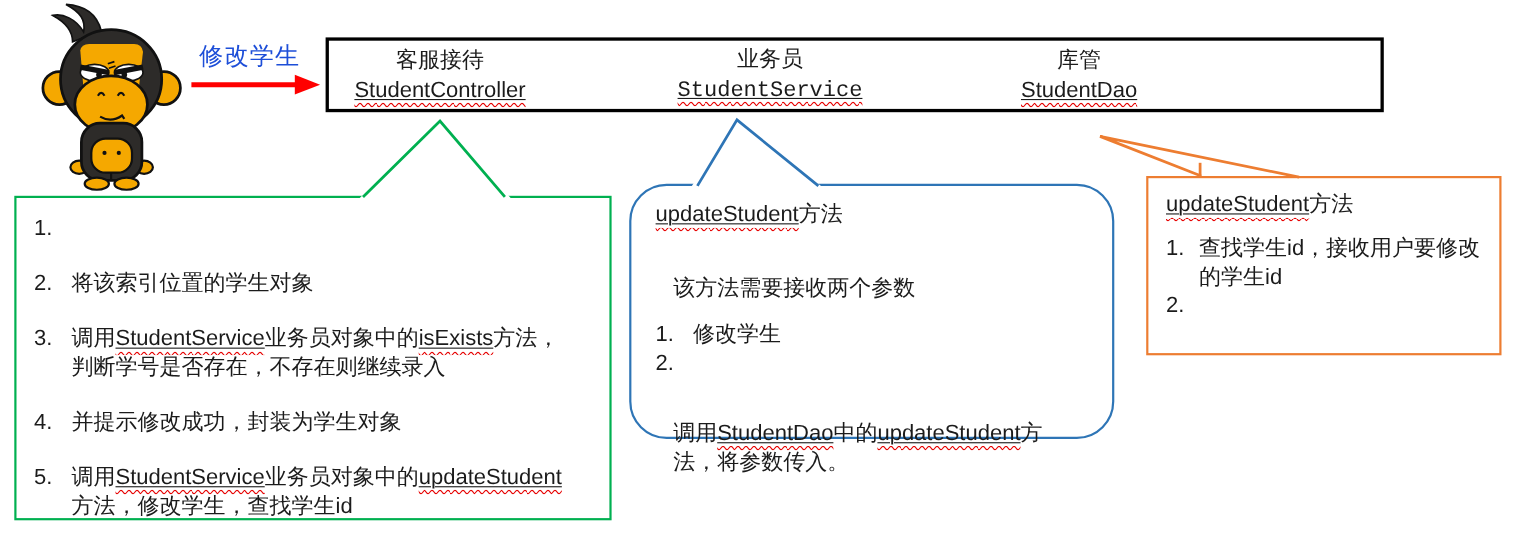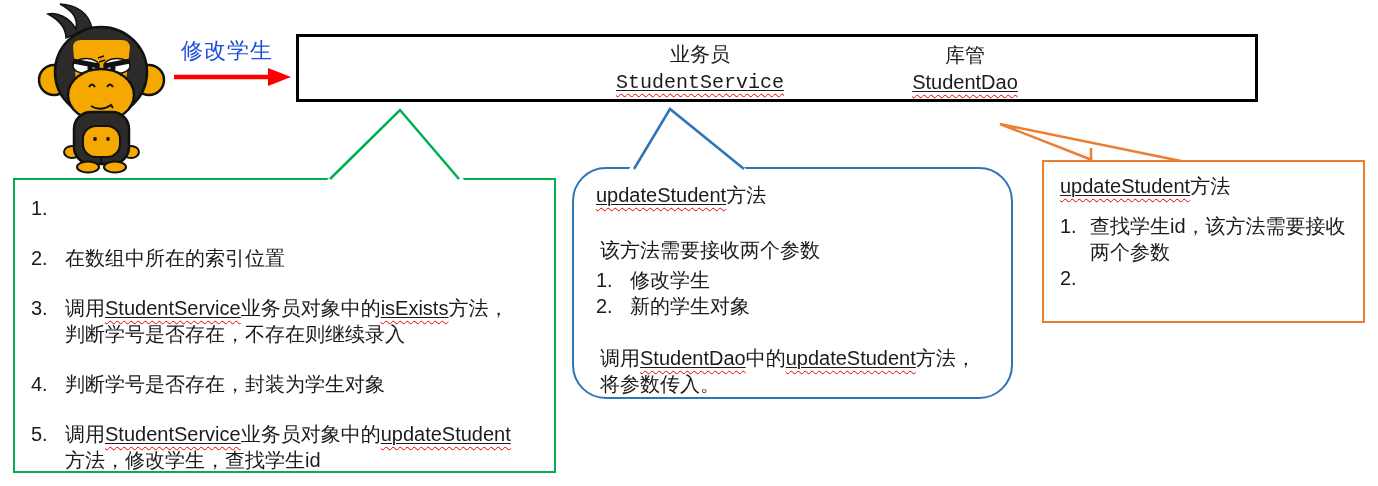--- a/index.html
+++ b/index.html
@@ -4,21 +4,21 @@
 <style>
   html,body{margin:0;padding:0;background:#fff;}
   .canvas{position:relative;width:1378px;height:486px;background:#fff;overflow:hidden;
           font-family:"Liberation Sans","DejaVu Sans",sans-serif;color:#1b1b1b;}
 
   
   .header-box{position:absolute;left:296px;top:34px;width:956px;height:62px;border:3px solid #000;background:#fff;}
   .hcol{position:absolute;top:5px;width:240px;text-align:center;font-size:20px;line-height:27px;white-space:nowrap;}
   .hcol-1{left:-19px;}
   .hcol-2{left:281px;font-family:Liberation Mono, monospace;}
-  .hcol-3{left:546px;}
+  .hcol-3{left:562px;}
   .hcol-4{left:779px;margin-top:12px;}
 
   
   .en{text-decoration-line:underline;text-decoration-style:wavy;text-decoration-color:#e60000;
       text-decoration-thickness:1px;text-underline-offset:5px;}
   .en>span{text-decoration-line:underline;text-decoration-style:solid;text-decoration-color:currentColor;
       text-decoration-thickness:1px;text-underline-offset:2px;}
 
   .arrow-label{position:absolute;left:181px;top:36px;font-size:22px;color:#1d4ed8;letter-spacing:1px;}
 
@@ -29,21 +29,21 @@
   .callout-orange{left:1042px;top:160px;width:323px;height:163px;border:2.5px solid #ED7D31;padding:11px 10px 0 16px;}
 
   .li{display:flex;align-items:flex-start;}
   .li .no{flex:0 0 34px;}
   .callout-green .li{margin-bottom:24px;}
   .callout-orange .li .no{flex:0 0 30px;}
   .blue-title,.orange-title{margin:0;}
   .spacer-lg{height:25px;}
   .spacer-sm{height:22px;}
   .orange-gap{height:14px;}
-  p{margin:4px;}
+  p{margin:16px;}
   .red-text{color:#FF0000;}
 
   .monkey{position:absolute;left:28px;top:2px;}
   .overlay{position:absolute;left:0;top:0;z-index:6;pointer-events:none;}
 </style>
 </head>
 <body>
 
 <div class="canvas">
 
@@ -70,74 +70,77 @@
     <ellipse cx="60" cy="165" rx="11" ry="5.5" fill="#F5A800" stroke="#111" stroke-width="2"></ellipse>
     <ellipse cx="87" cy="165" rx="11" ry="5.5" fill="#F5A800" stroke="#111" stroke-width="2"></ellipse>
     <rect x="55" y="124" width="37" height="31" rx="13" fill="#F5A800" stroke="#111" stroke-width="2"></rect>
     <circle cx="67" cy="137" r="1.9" fill="#111"></circle>
     <circle cx="80" cy="137" r="1.9" fill="#111"></circle>
   </svg>
 
   <div class="arrow-label">修改学生</div>
 
   <div class="header-box">
+    <div class="hcol hcol-1">
+      <div>客服接待</div>
+      <div><span class="en"><span>StudentController</span></span></div>
+    </div>
     <div class="hcol hcol-2">
       <div>业务员</div>
       <div><span class="en"><span>StudentService</span></span></div>
     </div>
     <div class="hcol hcol-3">
       <div>库管</div>
       <div><span class="en"><span>StudentDao</span></span></div>
     </div>
   </div>
 
   <div class="callout callout-green">
     <div class="li">
       <span class="no">1.</span>
     </div>
     <div class="li">
       <span class="no">2.</span>
-      <span class="txt">在数组中所在的索引位置</span>
+      <span class="txt">将该索引位置的学生对象</span>
     </div>
     <div class="li">
       <span class="no">3.</span>
       <span class="txt"><span>调用</span><span class="en"><span>StudentService</span></span><span>业务员对象中的</span><span class="en"><span>isExists</span></span><span>方法，判断学号是否存在，不存在则继续录入</span></span>
     </div>
     <div class="li">
       <span class="no">4.</span>
-      <span class="txt">判断学号是否存在，封装为学生对象</span>
+      <span class="txt">并提示修改成功，封装为学生对象</span>
     </div>
     <div class="li">
       <span class="no">5.</span>
       <span class="txt"><span>调用</span><span class="en"><span>StudentService</span></span><span>业务员对象中的</span><span class="en"><span>updateStudent</span></span><span>方法，修改学生，查找学生id</span></span>
     </div>
   </div>
 
   <div class="callout callout-blue">
     <p class="blue-title"><span class="en"><span>updateStudent</span></span><span>方法</span></p>
     <div class="spacer-lg"></div>
     <p>该方法需要接收两个参数</p>
     <div class="li">
       <span class="no">1.</span>
       <span class="txt">修改学生</span>
     </div>
     <div class="li">
       <span class="no">2.</span>
-      <span class="txt">新的学生对象</span>
     </div>
     <div class="spacer-sm"></div>
     <p><span>调用</span><span class="en"><span>StudentDao</span></span><span>中的</span><span class="en"><span>updateStudent</span></span><span>方法，将参数传入。</span></p>
   </div>
 
   <div class="callout callout-orange">
     <p class="orange-title"><span class="en"><span>updateStudent</span></span><span>方法</span></p>
     <div class="orange-gap"></div>
     <div class="li">
       <span class="no">1.</span>
-      <span class="txt">查找学生id，该方法需要接收两个参数</span>
+      <span class="txt">查找学生id，接收用户要修改的学生id</span>
     </div>
     <div class="li">
       <span class="no">2.</span>
     </div>
   </div>
 
   <svg class="overlay" width="1378" height="486" viewBox="0 0 1378 486">
     <g>
       <line x1="174" y1="77" x2="270" y2="77" stroke="#FF0000" stroke-width="4.5"></line>
       <polygon points="268,68 291,77 268,86" fill="#FF0000"></polygon>

